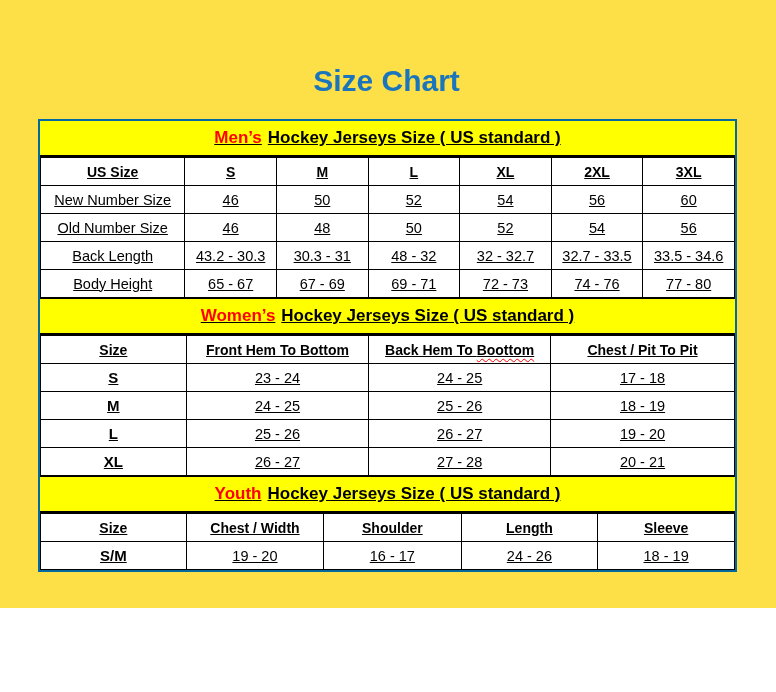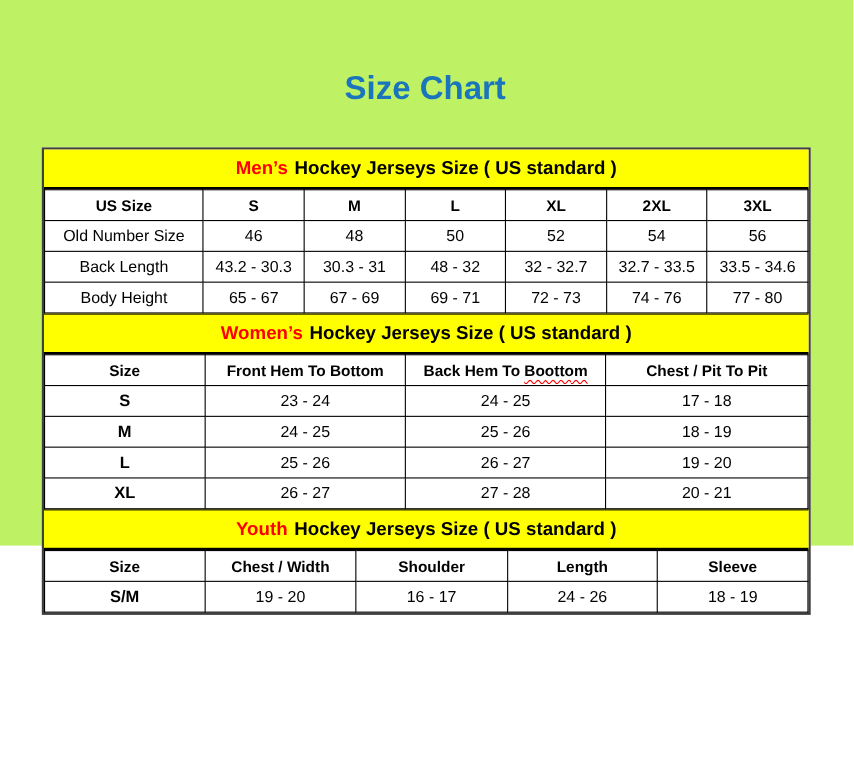--- a/index.html
+++ b/index.html
@@ -8,41 +8,42 @@
     width: 776px;
     height: 692px;
     background: #ffffff;
     overflow: hidden;
     font-family: "Liberation Sans", sans-serif;
     color: #000000;
   }
   .page {
     position: relative;
     width: 776px;
-    height: 496px;
-    background: #bef264;
+    height: 608px;
+    background: #fde047;
   }
   .page-title {
     position: absolute;
     top: 64px;
     left: 38px;
     width: 697px;
     text-align: center;
     font-size: 30px;
     font-weight: bold;
     color: #1B75BC;
     letter-spacing: 0px;
   }
   .chart-wrap {
     position: absolute;
-    top: 134px;
+    top: 119px;
     left: 38px;
     width: 695px;
-    border: 2px solid #404040;
+    border: 2px solid #0369a1;
     background: #ffffff;
+    text-decoration: underline;
   }
   .band {
     background: #FFFF00;
     height: 34px;
     display: flex;
     align-items: center;
     justify-content: center;
     gap: 6px;
     font-size: 17px;
     font-weight: bold;
@@ -108,20 +109,29 @@
               <th>US Size</th>
               <th>S</th>
               <th>M</th>
               <th>L</th>
               <th>XL</th>
               <th>2XL</th>
               <th>3XL</th>
             </tr>
           </thead>
           <tbody>
+            <tr>
+              <td>New Number Size</td>
+              <td>46</td>
+              <td>50</td>
+              <td>52</td>
+              <td>54</td>
+              <td>56</td>
+              <td>60</td>
+            </tr>
             <tr>
               <td>Old Number Size</td>
               <td>46</td>
               <td>48</td>
               <td>50</td>
               <td>52</td>
               <td>54</td>
               <td>56</td>
             </tr>
             <tr>

